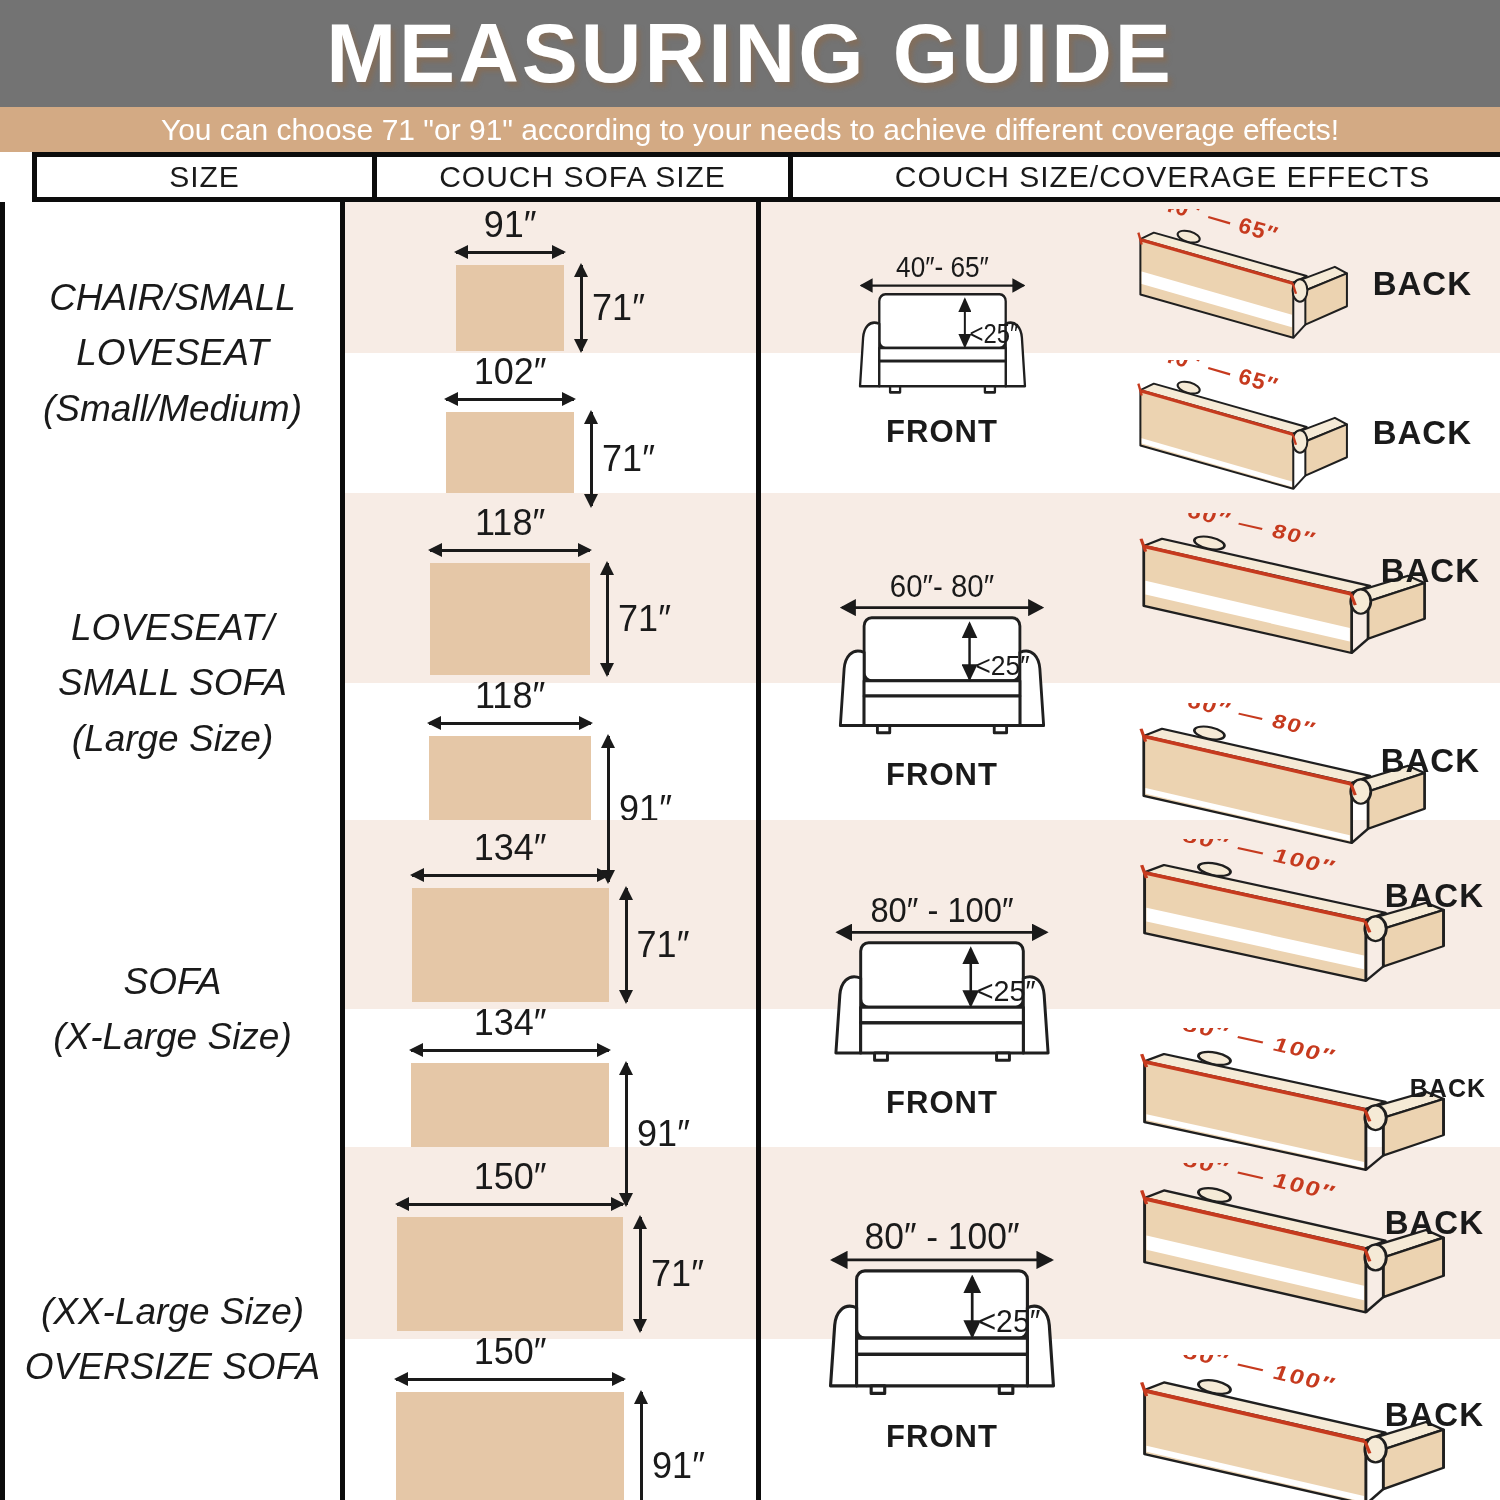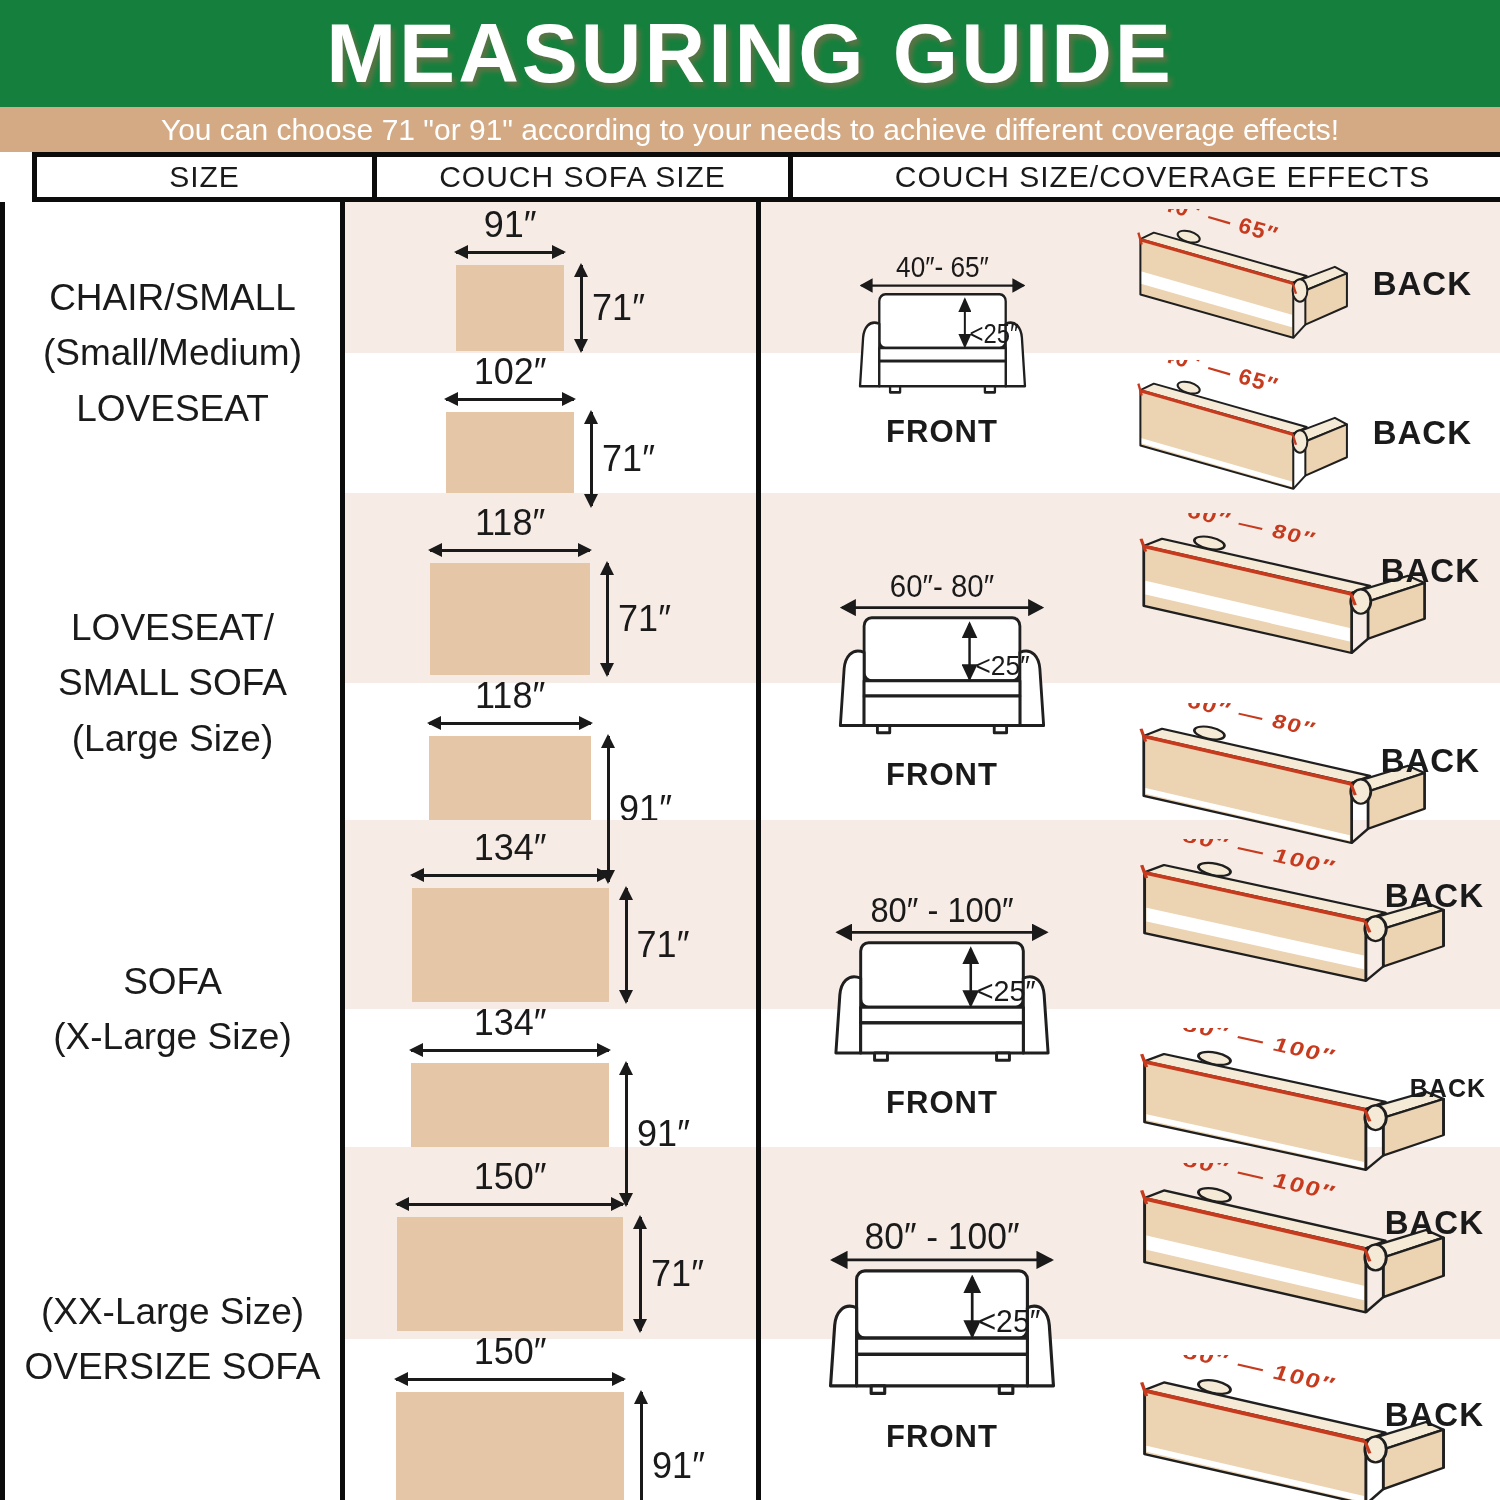--- a/index.html
+++ b/index.html
@@ -2,21 +2,21 @@
 <html><head>
 <meta charset="utf-8">
 <style>
   * { margin:0; padding:0; box-sizing:border-box; }
   body { background:#fff; }
   .page {
     width:1500px; height:1500px; overflow:hidden; position:relative;
     font-family:"Liberation Sans", sans-serif; color:#1a1a1a; background:#fff;
   }
   
-  .header { height:107px; background:#15803d; display:flex; align-items:center; justify-content:center; }
+  .header { height:107px; background:#737373; display:flex; align-items:center; justify-content:center; }
   .title  { font-size:84px; font-weight:bold; letter-spacing:3px; color:#ffffff;
             text-shadow:4px 5px 4px rgba(140,105,75,.55); }
   .band   { height:45px; background:#d3aa84; display:flex; align-items:center; justify-content:center; }
   .subtitle { font-size:30px; color:#ffffff; }
 
   
   .thead {
     height:50px; display:grid; grid-template-columns:335px 416px 744px;
     border-top:5px solid #0c0c0c; border-bottom:5px solid #0c0c0c; border-left:5px solid #0c0c0c;
     background:#fff;
@@ -27,21 +27,21 @@
 
   .trow {
     display:grid; grid-template-columns:335px 416px 744px;
     border-left:5px solid #0c0c0c; border-bottom:5px solid #0c0c0c; background:#fff;
   }
   .trow.last { border-bottom:none; }
   .cell-split { background:linear-gradient(180deg,#f7ece5 0 50%, #ffffff 50% 100%); }
   .cell-split + .cell-split, .size-cell + .cell-split { border-left:5px solid #0c0c0c; }
 
   .size-cell { background:#fff; display:flex; align-items:center; justify-content:center; text-align:center; }
-  .size-text { font-size:37px; line-height:1.5; }
+  .size-text { font-style:italic; font-size:37px; line-height:1.5; }
   .size-line { display:block; }
 
   
   .cover-cell { display:flex; flex-direction:column; }
   .cover-half { height:50%; display:flex; align-items:center; justify-content:center; }
   .cover { display:flex; align-items:flex-end; }
   .cover-main { display:flex; flex-direction:column; align-items:center; }
   .num { font-size:36px; color:#1a1a1a; }
   .wlabel { margin-bottom:5px; }
   .harrow { position:relative; height:3px; background:#1a1a1a; margin-bottom:11px; }
@@ -120,22 +120,22 @@
   <div class="thead">
     <div class="hcell">SIZE</div>
     <div class="hcell">COUCH SOFA SIZE</div>
     <div class="hcell">COUCH SIZE/COVERAGE EFFECTS</div>
   </div>
 
   <div class="trow" style="height:291px">
     <div class="size-cell">
       <div class="size-text">
         <span class="size-line">CHAIR/SMALL</span>
+        <span class="size-line">LOVESEAT</span>
         <span class="size-line">(Small/Medium)</span>
-        <span class="size-line">LOVESEAT</span>
       </div>
     </div>
     <div class="cell-split cover-cell">
       <div class="cover-half">
         <div class="cover">
           <div class="cover-main">
             <div class="num wlabel">91″</div>
             <div class="harrow" style="width:108px"></div>
             <div class="cover-rect" style="width:108px;height:86px"></div>
           </div>

